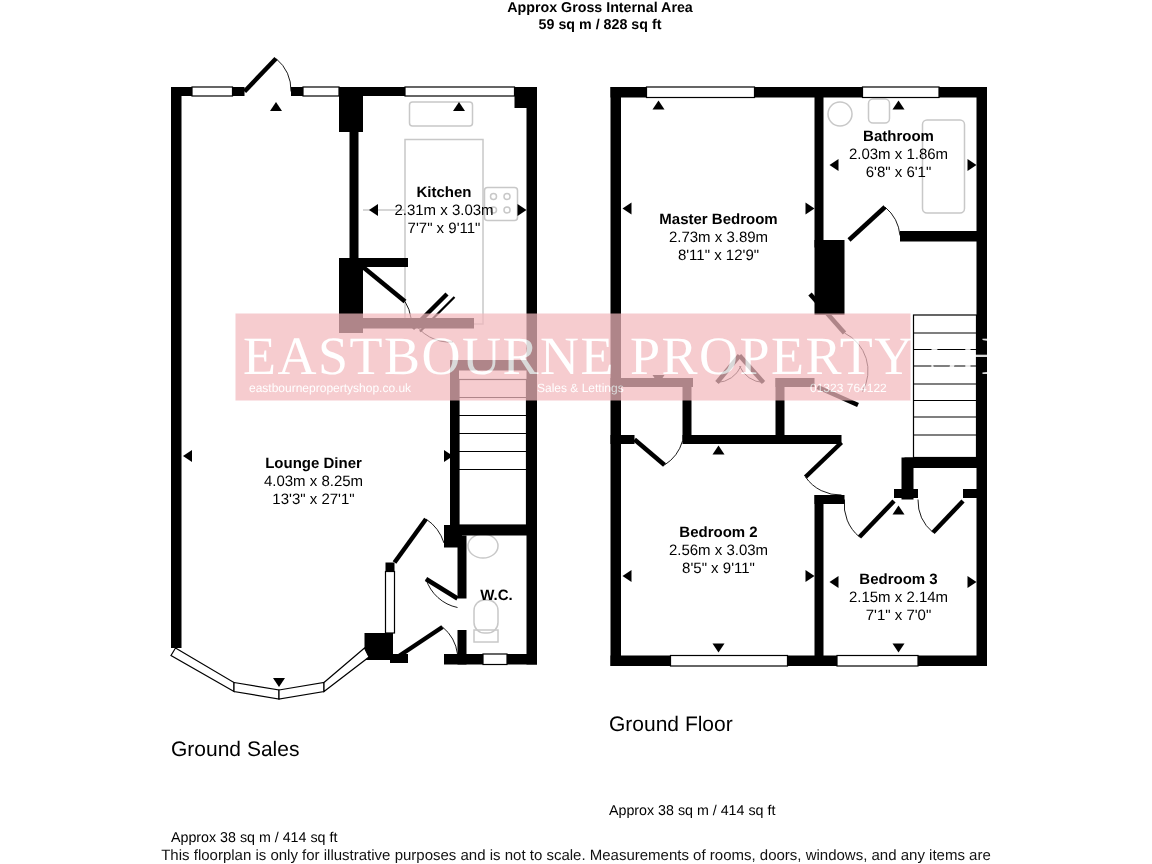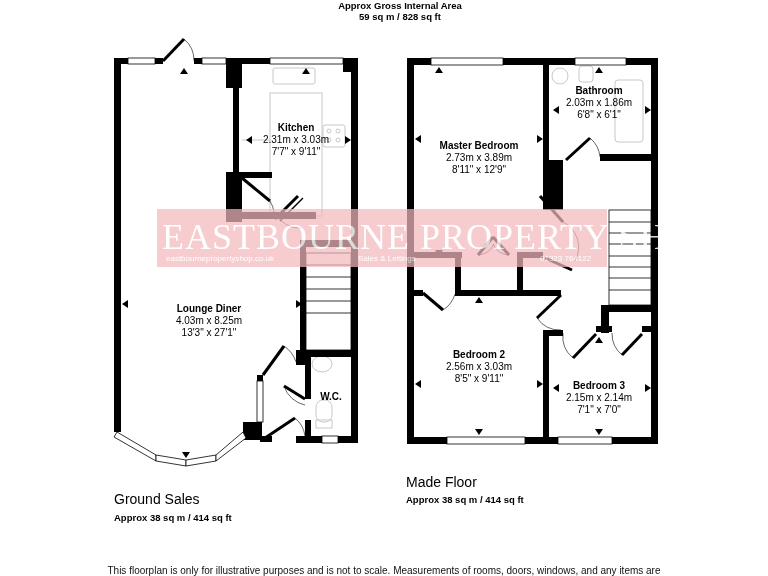--- a/index.html
+++ b/index.html
@@ -2,21 +2,21 @@
 <html><head>
 <meta charset="utf-8">
 <style>
   html, body { margin: 0; padding: 0; background: #ffffff; }
   body { width: 768px; height: 576px; position: relative; overflow: hidden; font-family: "Liberation Sans", sans-serif; color: #000; }
   .abs { position: absolute; }
   .hdr { left: 16px; width: 768px; text-align: center; font-weight: bold; font-size: 9.5px; line-height: 11px; }
   svg.plan { position: absolute; left: 0; top: 0; }
   .room-label { font-family: "Liberation Sans", sans-serif; }
   .floor-title { font-size: 14px; }
-  .floor-area { font-size: 9.5px; font-weight: bold; }
+  .floor-area { font-size: 9.5px; font-weight: normal; margin-top: 41px; }
   .disclaimer { left: 84px; width: 600px; top: 542px; text-align: center; font-size: 10px; line-height: 10.5px; color: #111; margin-top: 24px; }
   .wm-main { font-family: "Liberation Serif", serif; fill: #ffffff; font-size: 36px; letter-spacing: 1px; }
   .wm-sub { font-family: "Liberation Sans", sans-serif; fill: #ffffff; font-size: 8px; }
 </style>
 </head>
 <body>
 
 <div class="abs hdr" style="top:0px;">Approx Gross Internal Area</div>
 <div class="abs hdr" style="top:11px;">59 sq m / 828 sq ft</div>
 
@@ -258,16 +258,16 @@
     <g>
       <text x="599" y="389" font-size="10" font-weight="bold">Bedroom 3</text>
       <text x="599" y="401" font-size="10">2.15m x 2.14m</text>
       <text x="599" y="413" font-size="10">7'1" x 7'0"</text>
     </g>
   </g>
 </svg>
 
 <div class="abs floor-title" style="left:114px; top:491px;">Ground Sales</div>
 <div class="abs floor-area" style="left:114px; top:512px;">Approx 38 sq m / 414 sq ft</div>
-<div class="abs floor-title" style="left:406px; top:474px;">Made Floor</div>
+<div class="abs floor-title" style="left:406px; top:474px;">Ground Floor</div>
 <div class="abs floor-area" style="left:406px; top:494px;">Approx 38 sq m / 414 sq ft</div>
 
 <div class="abs disclaimer">This floorplan is only for illustrative purposes and is not to scale. Measurements of rooms, doors, windows, and any items are approximate and no responsibility is taken for any error, omission or mis-statement. Icons of items such as bathroom suites are representations only and may not look like the real items. Made with Made Snappy 360.</div>
 
 </body></html>

